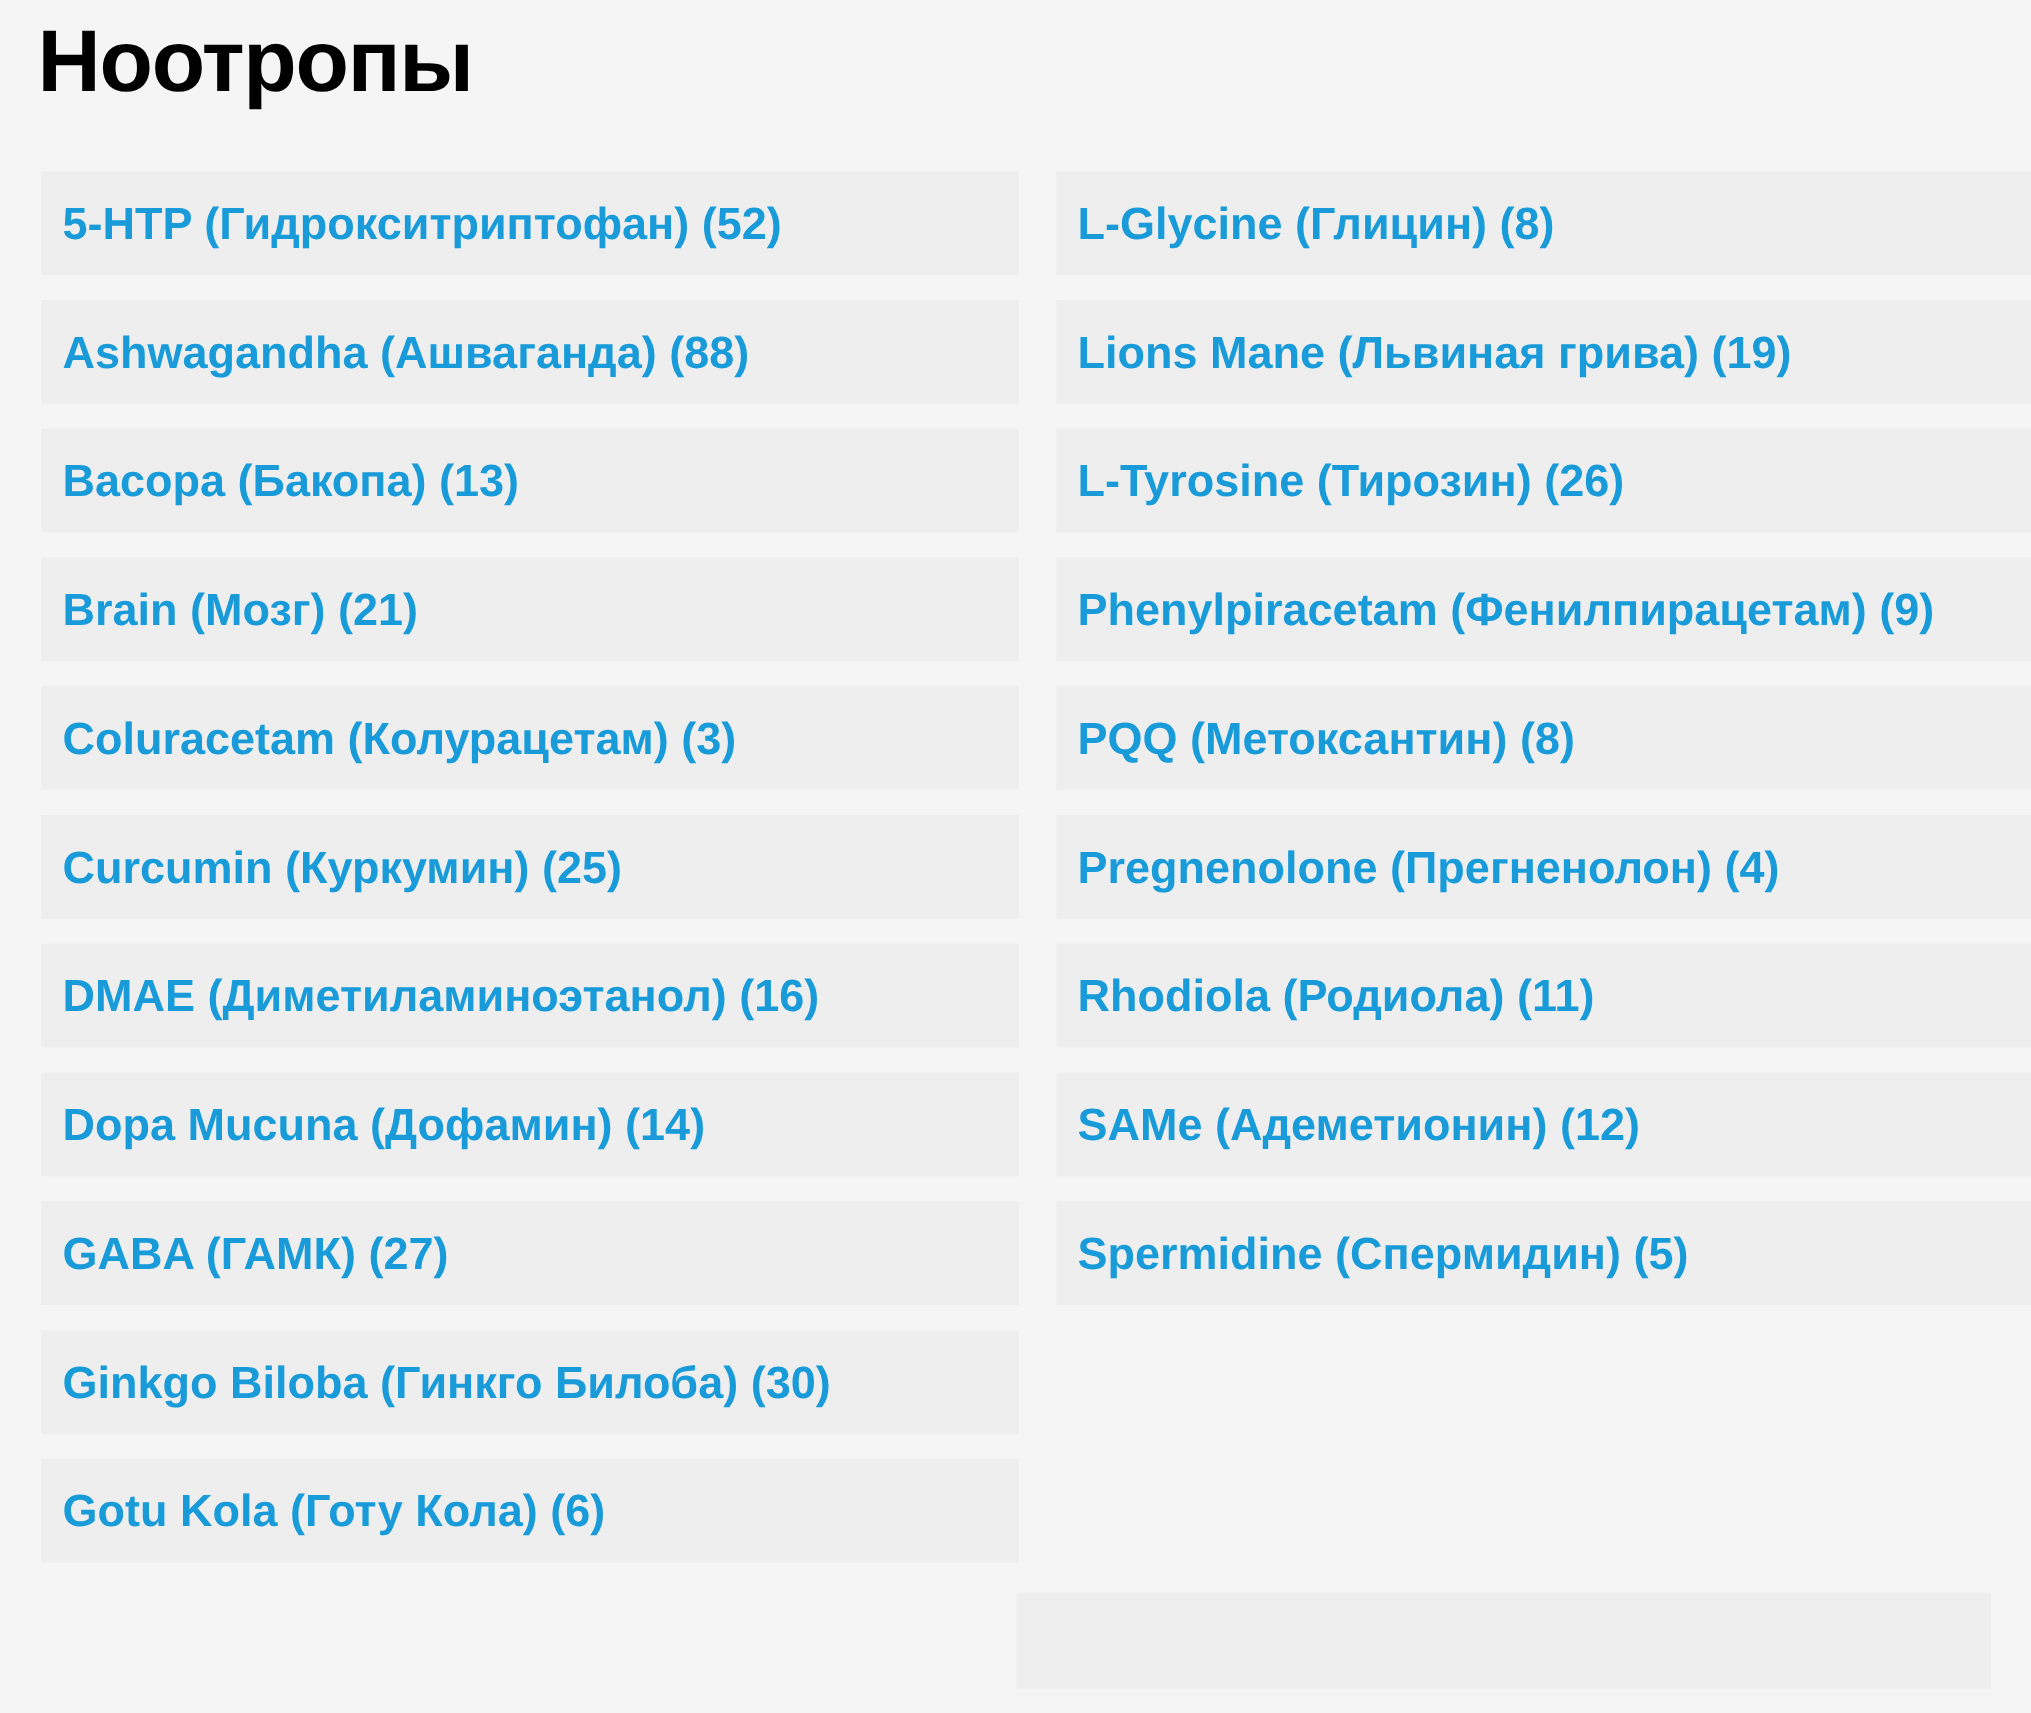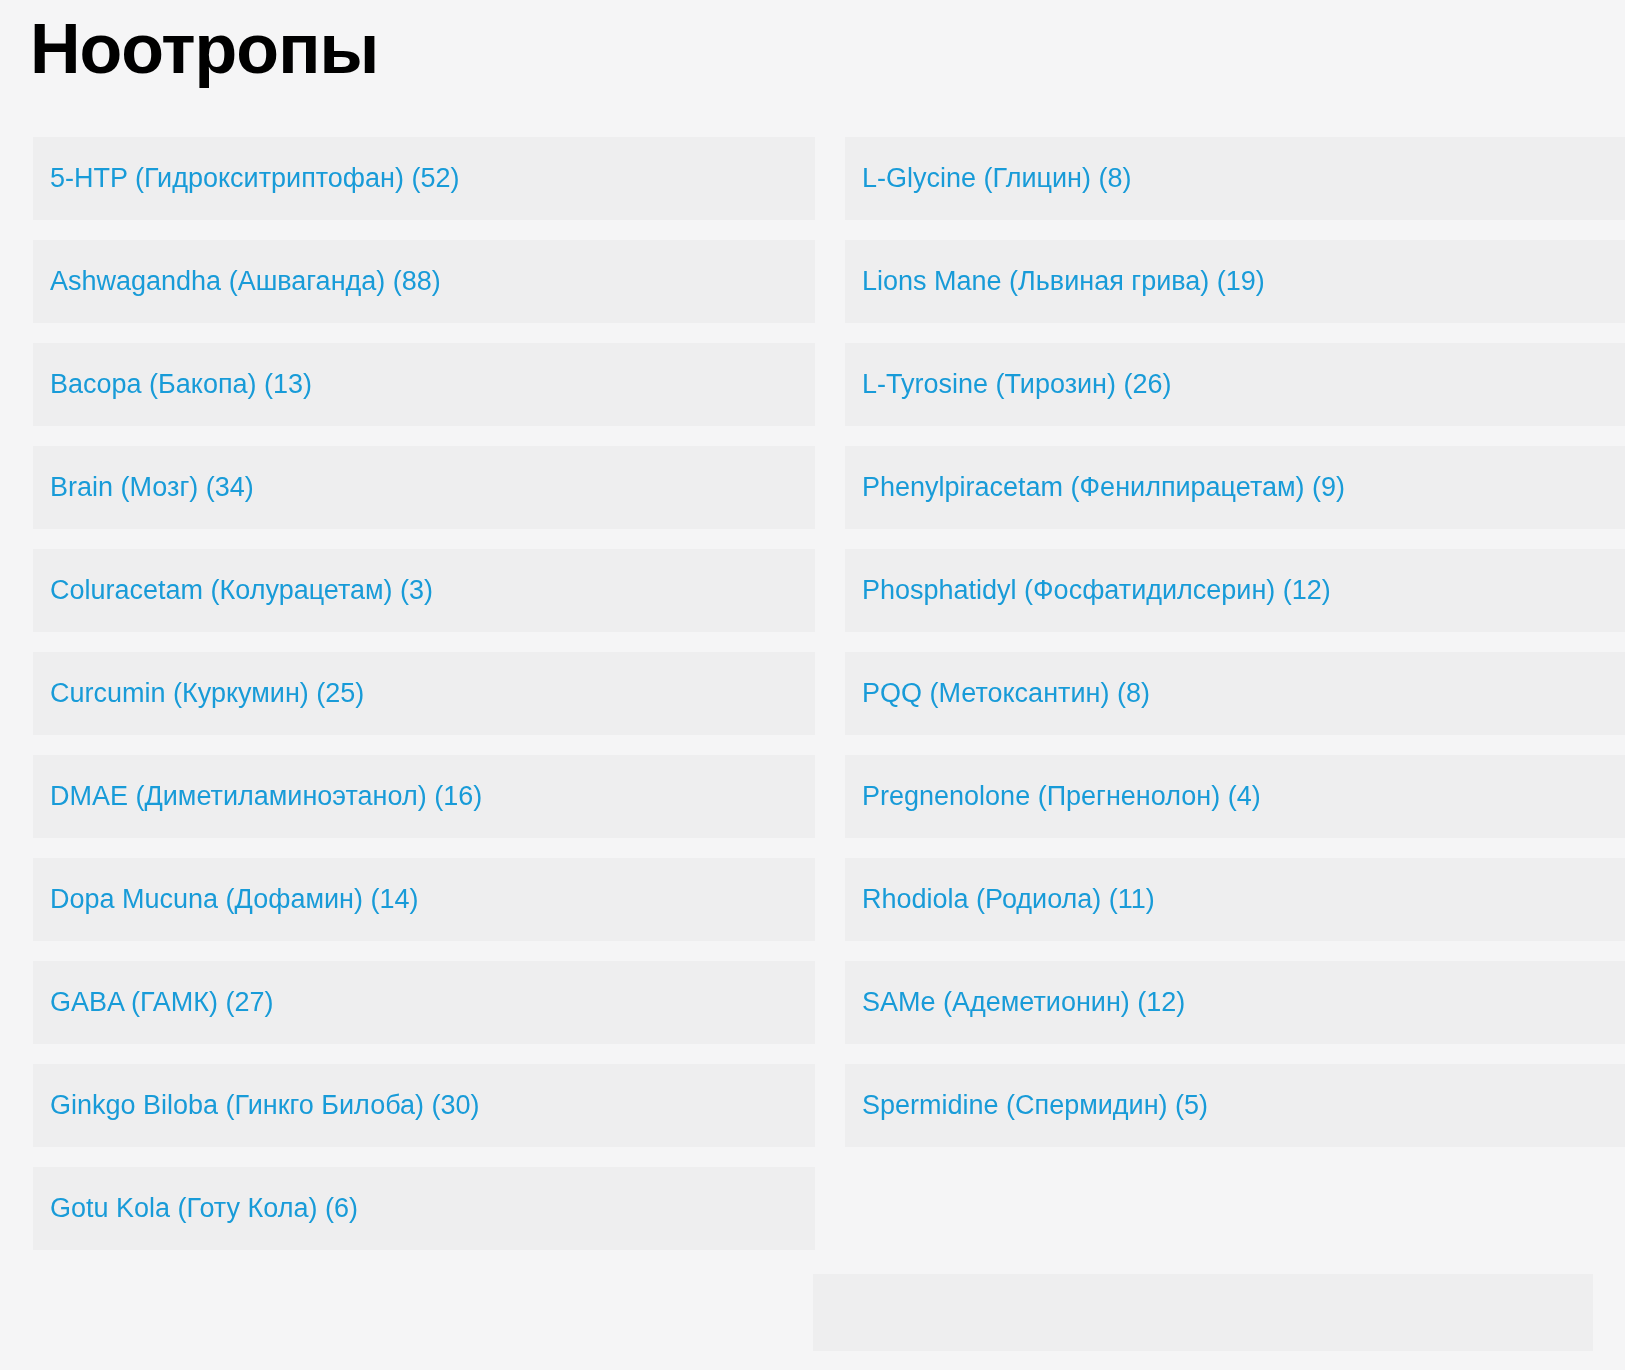--- a/index.html
+++ b/index.html
@@ -47,22 +47,22 @@
   .item {
     height: 83px;
     margin-bottom: 20px;
     background: var(--item-bg);
     display: flex;
     align-items: center;
     padding-left: 17px;
   }
   .item-link {
     color: var(--link);
-    font-size: 27px;
-    font-weight: 400;
+    font-size: 36px;
+    font-weight: 700;
     text-decoration: none;
     white-space: nowrap;
   }
   .empty-slot {
     position: absolute;
     left: 813px;
     top: 1137px;
     width: 780px;
     height: 77px;
     background: var(--item-bg);
@@ -81,21 +81,21 @@
         <div class="item">
           <a href="#" class="item-link">5-HTP (Гидрокситриптофан) (52)</a>
         </div>
         <div class="item">
           <a href="#" class="item-link">Ashwagandha (Ашваганда) (88)</a>
         </div>
         <div class="item">
           <a href="#" class="item-link">Bacopa (Бакопа) (13)</a>
         </div>
         <div class="item">
-          <a href="#" class="item-link">Brain (Мозг) (34)</a>
+          <a href="#" class="item-link">Brain (Мозг) (21)</a>
         </div>
         <div class="item">
           <a href="#" class="item-link">Coluracetam (Колурацетам) (3)</a>
         </div>
         <div class="item">
           <a href="#" class="item-link">Curcumin (Куркумин) (25)</a>
         </div>
         <div class="item">
           <a href="#" class="item-link">DMAE (Диметиламиноэтанол) (16)</a>
         </div>
@@ -119,23 +119,20 @@
         <div class="item">
           <a href="#" class="item-link">Lions Mane (Львиная грива) (19)</a>
         </div>
         <div class="item">
           <a href="#" class="item-link">L-Tyrosine (Тирозин) (26)</a>
         </div>
         <div class="item">
           <a href="#" class="item-link">Phenylpiracetam (Фенилпирацетам) (9)</a>
         </div>
         <div class="item">
-          <a href="#" class="item-link">Phosphatidyl (Фосфатидилсерин) (12)</a>
-        </div>
-        <div class="item">
           <a href="#" class="item-link">PQQ (Метоксантин) (8)</a>
         </div>
         <div class="item">
           <a href="#" class="item-link">Pregnenolone (Прегненолон) (4)</a>
         </div>
         <div class="item">
           <a href="#" class="item-link">Rhodiola (Родиола) (11)</a>
         </div>
         <div class="item">
           <a href="#" class="item-link">SAMe (Адеметионин) (12)</a>

